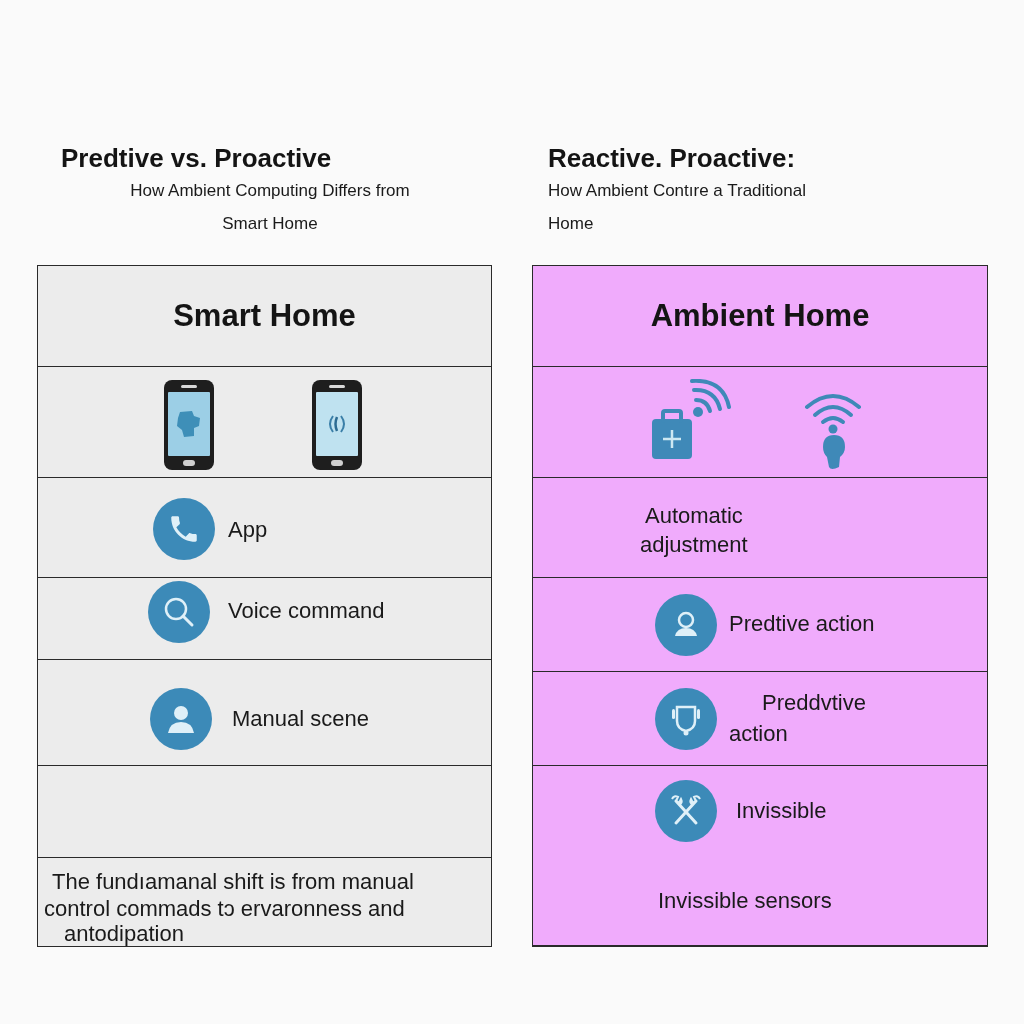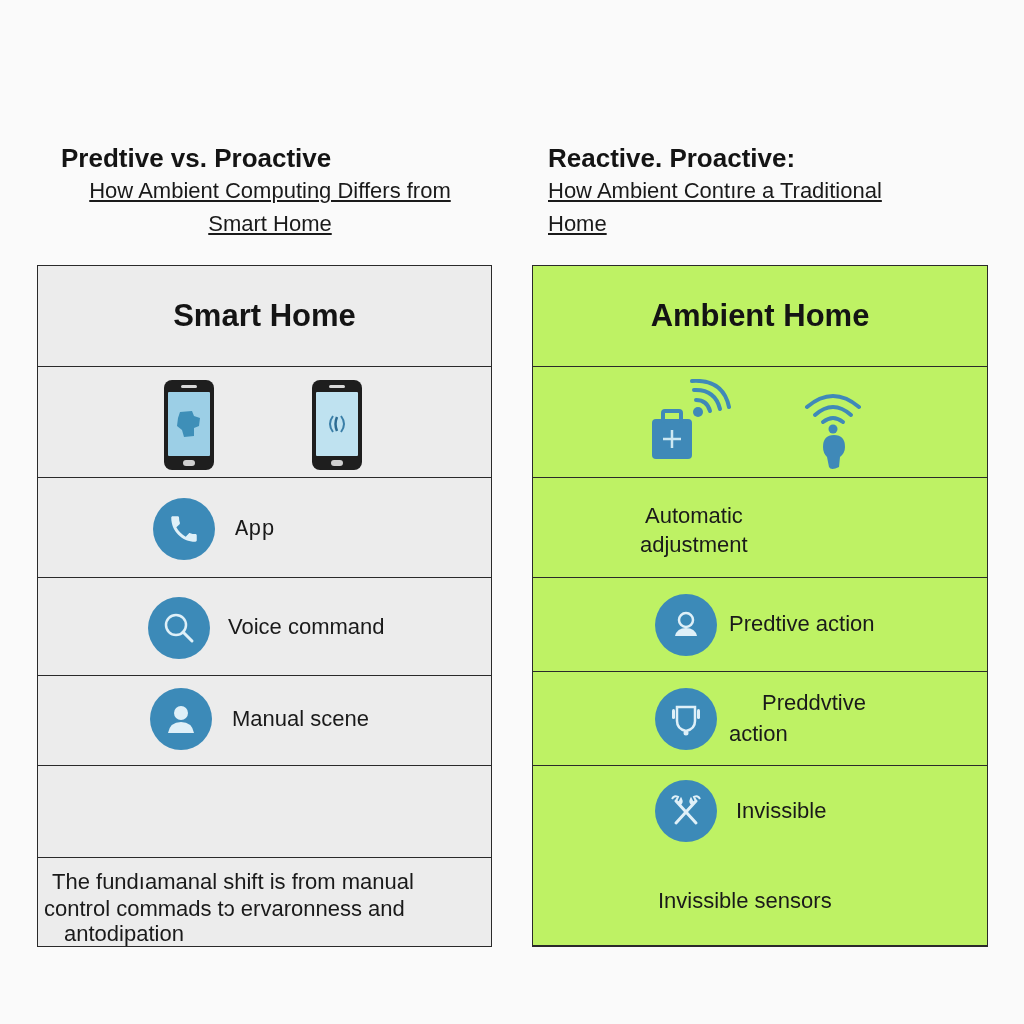--- a/index.html
+++ b/index.html
@@ -4,26 +4,26 @@
 <style>
   * { box-sizing: border-box; margin: 0; padding: 0; }
   html, body { width: 1024px; height: 1024px; background: #fafafa; overflow: hidden; }
   body { position: relative; font-family: "Liberation Sans", "DejaVu Sans", sans-serif; color: #1a1a1a; }
 
   .title-block { position: absolute; top: 142px; }
   .title-left { left: 40px; width: 460px; }
   .title-right { left: 548px; width: 440px; }
   .title-main { font-size: 26px; font-weight: bold; line-height: 32px; color: #141414; }
   .title-left .title-main { padding-left: 21px; }
-  .title-sub { font-size: 22px; line-height: 33px; color: #1a1a1a; text-decoration: underline; }
+  .title-sub { font-size: 17px; line-height: 33px; color: #1a1a1a; }
   .title-left .title-sub { text-align: center; }
 
   .panel { position: absolute; top: 265px; border: 1.5px solid #2a2a2a; }
   .panel-left { left: 37px; width: 455px; height: 682px; background: #ececec; }
-  .panel-right { left: 532px; width: 456px; height: 682px; background: #bef264; }
+  .panel-right { left: 532px; width: 456px; height: 682px; background: #f0abfc; }
 
   .row { position: absolute; left: 0; right: 0; border-bottom: 1.5px solid #2a2a2a; }
   .row:last-child { border-bottom: none; }
 
   .head-label { position: absolute; left: 0; right: 0; top: 32px; text-align: center; font-size: 31px; font-weight: bold; color: #141414; }
 
   .circle { position: absolute; width: 62px; height: 62px; border-radius: 50%; background: #3c8ab8; display: flex; align-items: center; justify-content: center; }
   .row-text { position: absolute; font-size: 22px; line-height: 29px; color: #1a1a1a; }
 
   .phone { position: absolute; width: 50px; height: 90px; background: #1e1e1e; border-radius: 8px; }
@@ -73,24 +73,24 @@
       <div class="home"></div>
     </div>
   </div>
 
   <div class="row" style="top:212px;height:100px;">
     <div class="circle" style="left:115px;top:20px;">
       <svg width="34" height="34" viewBox="0 0 24 24">
           <path d="M6.6 10.8c1.4 2.8 3.8 5.1 6.6 6.6l2.2-2.2c.3-.3.7-.4 1-.2 1.1.4 2.3.6 3.6.6.6 0 1 .4 1 1V20c0 .6-.4 1-1 1C10.6 21 3 13.4 3 4c0-.6.4-1 1-1h3.5c.6 0 1 .4 1 1 0 1.3.2 2.5.6 3.6.1.3 0 .7-.2 1z" fill="#dff0f8"></path>
         </svg>
     </div>
-    <div class="row-text" style="left:197px;top:37px;font-family:Liberation Mono, monospace;">App</div>
+    <div class="row-text" style="left:190px;top:37px;">App</div>
   </div>
 
-  <div class="row" style="top:316px;height:94px;padding-left:25px;">
+  <div class="row" style="top:300px;height:94px;padding-left:25px;">
     <div class="circle" style="left:110px;top:15px;">
       <svg width="36" height="36" viewBox="0 0 36 36">
           <circle cx="15" cy="15" r="10" stroke="#dff0f8" stroke-width="2.5" fill="none"></circle>
           <line x1="22" y1="22" x2="31" y2="31" stroke="#dff0f8" stroke-width="3" stroke-linecap="round"></line>
         </svg>
     </div>
     <div class="row-text" style="left:190px;top:30px;">Voice command</div>
   </div>
 
   <div class="row" style="top:406px;height:94px;text-align:right;">

